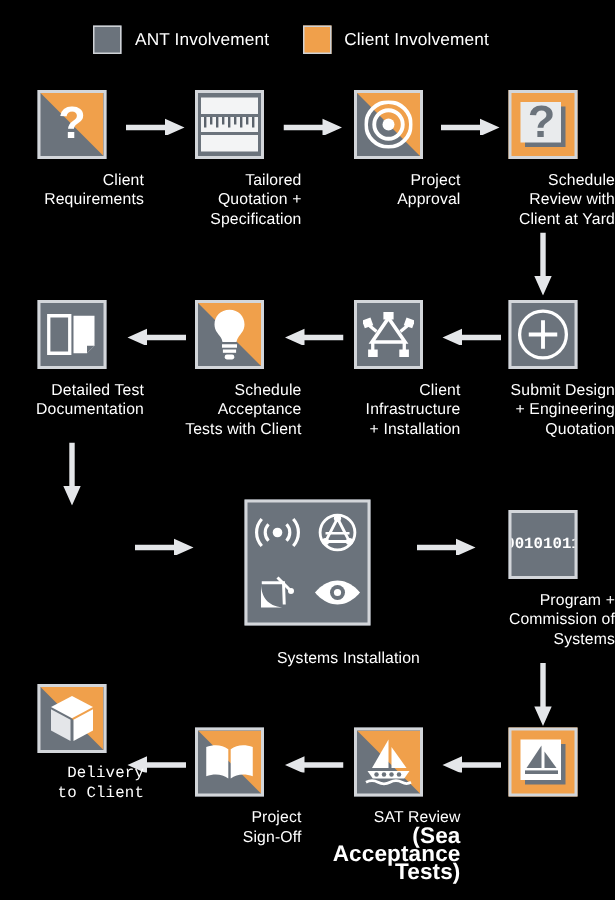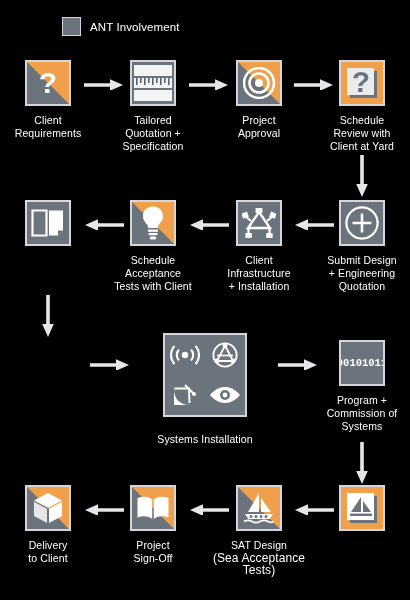--- a/index.html
+++ b/index.html
@@ -49,23 +49,23 @@
     background: #ffffff; z-index: 2;
   }
   .inset.grayfill { background: #e9ebed; }
   .inset-sh {
     position: absolute; left: 9px; top: 9px; right: 6px; bottom: 6px;
     background: #6b737c; z-index: 1;
   }
 
   .caption {
     margin-top: 8px; color: #ffffff;
-    font-size: 10.5px; line-height: 13px; letter-spacing: .1px;
-  }
-  .caption .sub { font-size: 12px; line-height: 12px; display: block; }
+    font-size: 10.5px; line-height: 13px; letter-spacing: .1px; text-align: right;
+  }
+  .caption .sub { font-size: 15px; line-height: 12px; display: block; font-weight: bold; }
 
   
   .bignode { position: absolute; width: 150px; text-align: center; }
   .bigtile {
     width: 84px; height: 84px; margin: 0 auto;
     background: #6b737c; border: 2px solid #d3d6da;
     display: grid; grid-template-columns: 1fr 1fr; grid-template-rows: 1fr 1fr;
     align-items: center; justify-items: center;
   }
 
@@ -76,20 +76,24 @@
 </style>
 </head>
 <body>
 
 <div id="root">
 
   <div class="legend">
     <div class="legend-item">
       <span class="swatch ant"></span>
       <span class="legend-label">ANT Involvement</span>
+    </div>
+    <div class="legend-item">
+      <span class="swatch client"></span>
+      <span class="legend-label">Client Involvement</span>
     </div>
   </div>
 
   <div class="node" style="left:0px; top:60px;">
     <div class="tile split">
       <span class="glyph">
           <span class="qmark">?</span>
         </span>
     </div>
     <div class="caption">
@@ -260,20 +264,24 @@
       <span class="glyph">
         <svg width="34" height="28" viewBox="0 0 34 28">
           <path d="M1.5 1.5h14v25h-14z" fill="none" stroke="#ffffff" stroke-width="2.2"></path>
           <path d="M6 1.5 V6 H1.5" fill="none" stroke="#ffffff" stroke-width="0"></path>
           <path d="M18 1.5h14v20l-5 5h-9z" fill="#ffffff"></path>
           <path d="M32 21.5h-5v5z" fill="#6b737c"></path>
           <path d="M15.5 1.5 H10 L1.5 9 v17.5" fill="none" stroke="#ffffff" stroke-width="0"></path>
         </svg>
       </span>
     </div>
+    <div class="caption">
+      <span>Detailed Test</span><br>
+      <span>Documentation</span>
+    </div>
   </div>
 
   <div class="arrow-v" style="left:42px; top:295px; height:42px;">
     <svg width="12" height="42" viewBox="0 0 12 42">
         <path d="M4.2 0h3.6v29h4l-5.8 13-5.8-13h4z" fill="#e4e6e9"></path>
       </svg>
   </div>
 
 
   <div class="arrow-h" style="left:90px; top:358px; width:40px;">
@@ -380,21 +388,21 @@
             <circle cx="9" cy="24.4" r="1.5"></circle>
               <circle cx="14" cy="24.4" r="1.5"></circle>
             <circle cx="19" cy="24.4" r="1.5"></circle>
               <circle cx="24" cy="24.4" r="1.5"></circle>
           </g>
           <path d="M2 29.5 q4-2.2 8 0 q4 2.2 8 0 q4-2.2 8 0 q3 1.7 6 0" fill="none" stroke="#ffffff" stroke-width="1.8"></path>
         </svg>
       </span>
     </div>
     <div class="caption">
-      <span>SAT Design</span>
+      <span>SAT Review</span>
       <span class="sub">(Sea Acceptance</span>
       <span class="sub">Tests)</span>
     </div>
   </div>
 
   <div class="arrow-h" style="left:189px; top:503px; width:40px;">
     <svg width="40" height="12" viewBox="0 0 40 12">
         <path d="M40 5.2H14v-4L1 7l13 5.8v-4h26z" fill="#e4e6e9"></path>
       </svg>
   </div>
@@ -413,21 +421,21 @@
       <span>Sign-Off</span>
     </div>
   </div>
 
   <div class="arrow-h" style="left:84px; top:503px; width:40px;">
     <svg width="40" height="12" viewBox="0 0 40 12">
         <path d="M40 5.2H14v-4L1 7l13 5.8v-4h26z" fill="#e4e6e9"></path>
       </svg>
   </div>
 
-  <div class="node" style="left:0px; top:485px;">
+  <div class="node" style="left:0px; top:456px;font-family:Liberation Mono, monospace;">
     <div class="tile split">
       <span class="glyph">
         <svg width="30" height="32" viewBox="0 0 30 32">
           <path d="M15 1 L29 8.4 L15 15.8 L1 8.4 Z" fill="#ffffff"></path>
           <path d="M1 9.8 L14 16.8 L14 31 L1 24 Z" fill="#e4e6e9"></path>
           <path d="M29 9.8 L16 16.8 L16 31 L29 24 Z" fill="#ffffff"></path>
         </svg>
       </span>
     </div>
     <div class="caption">

